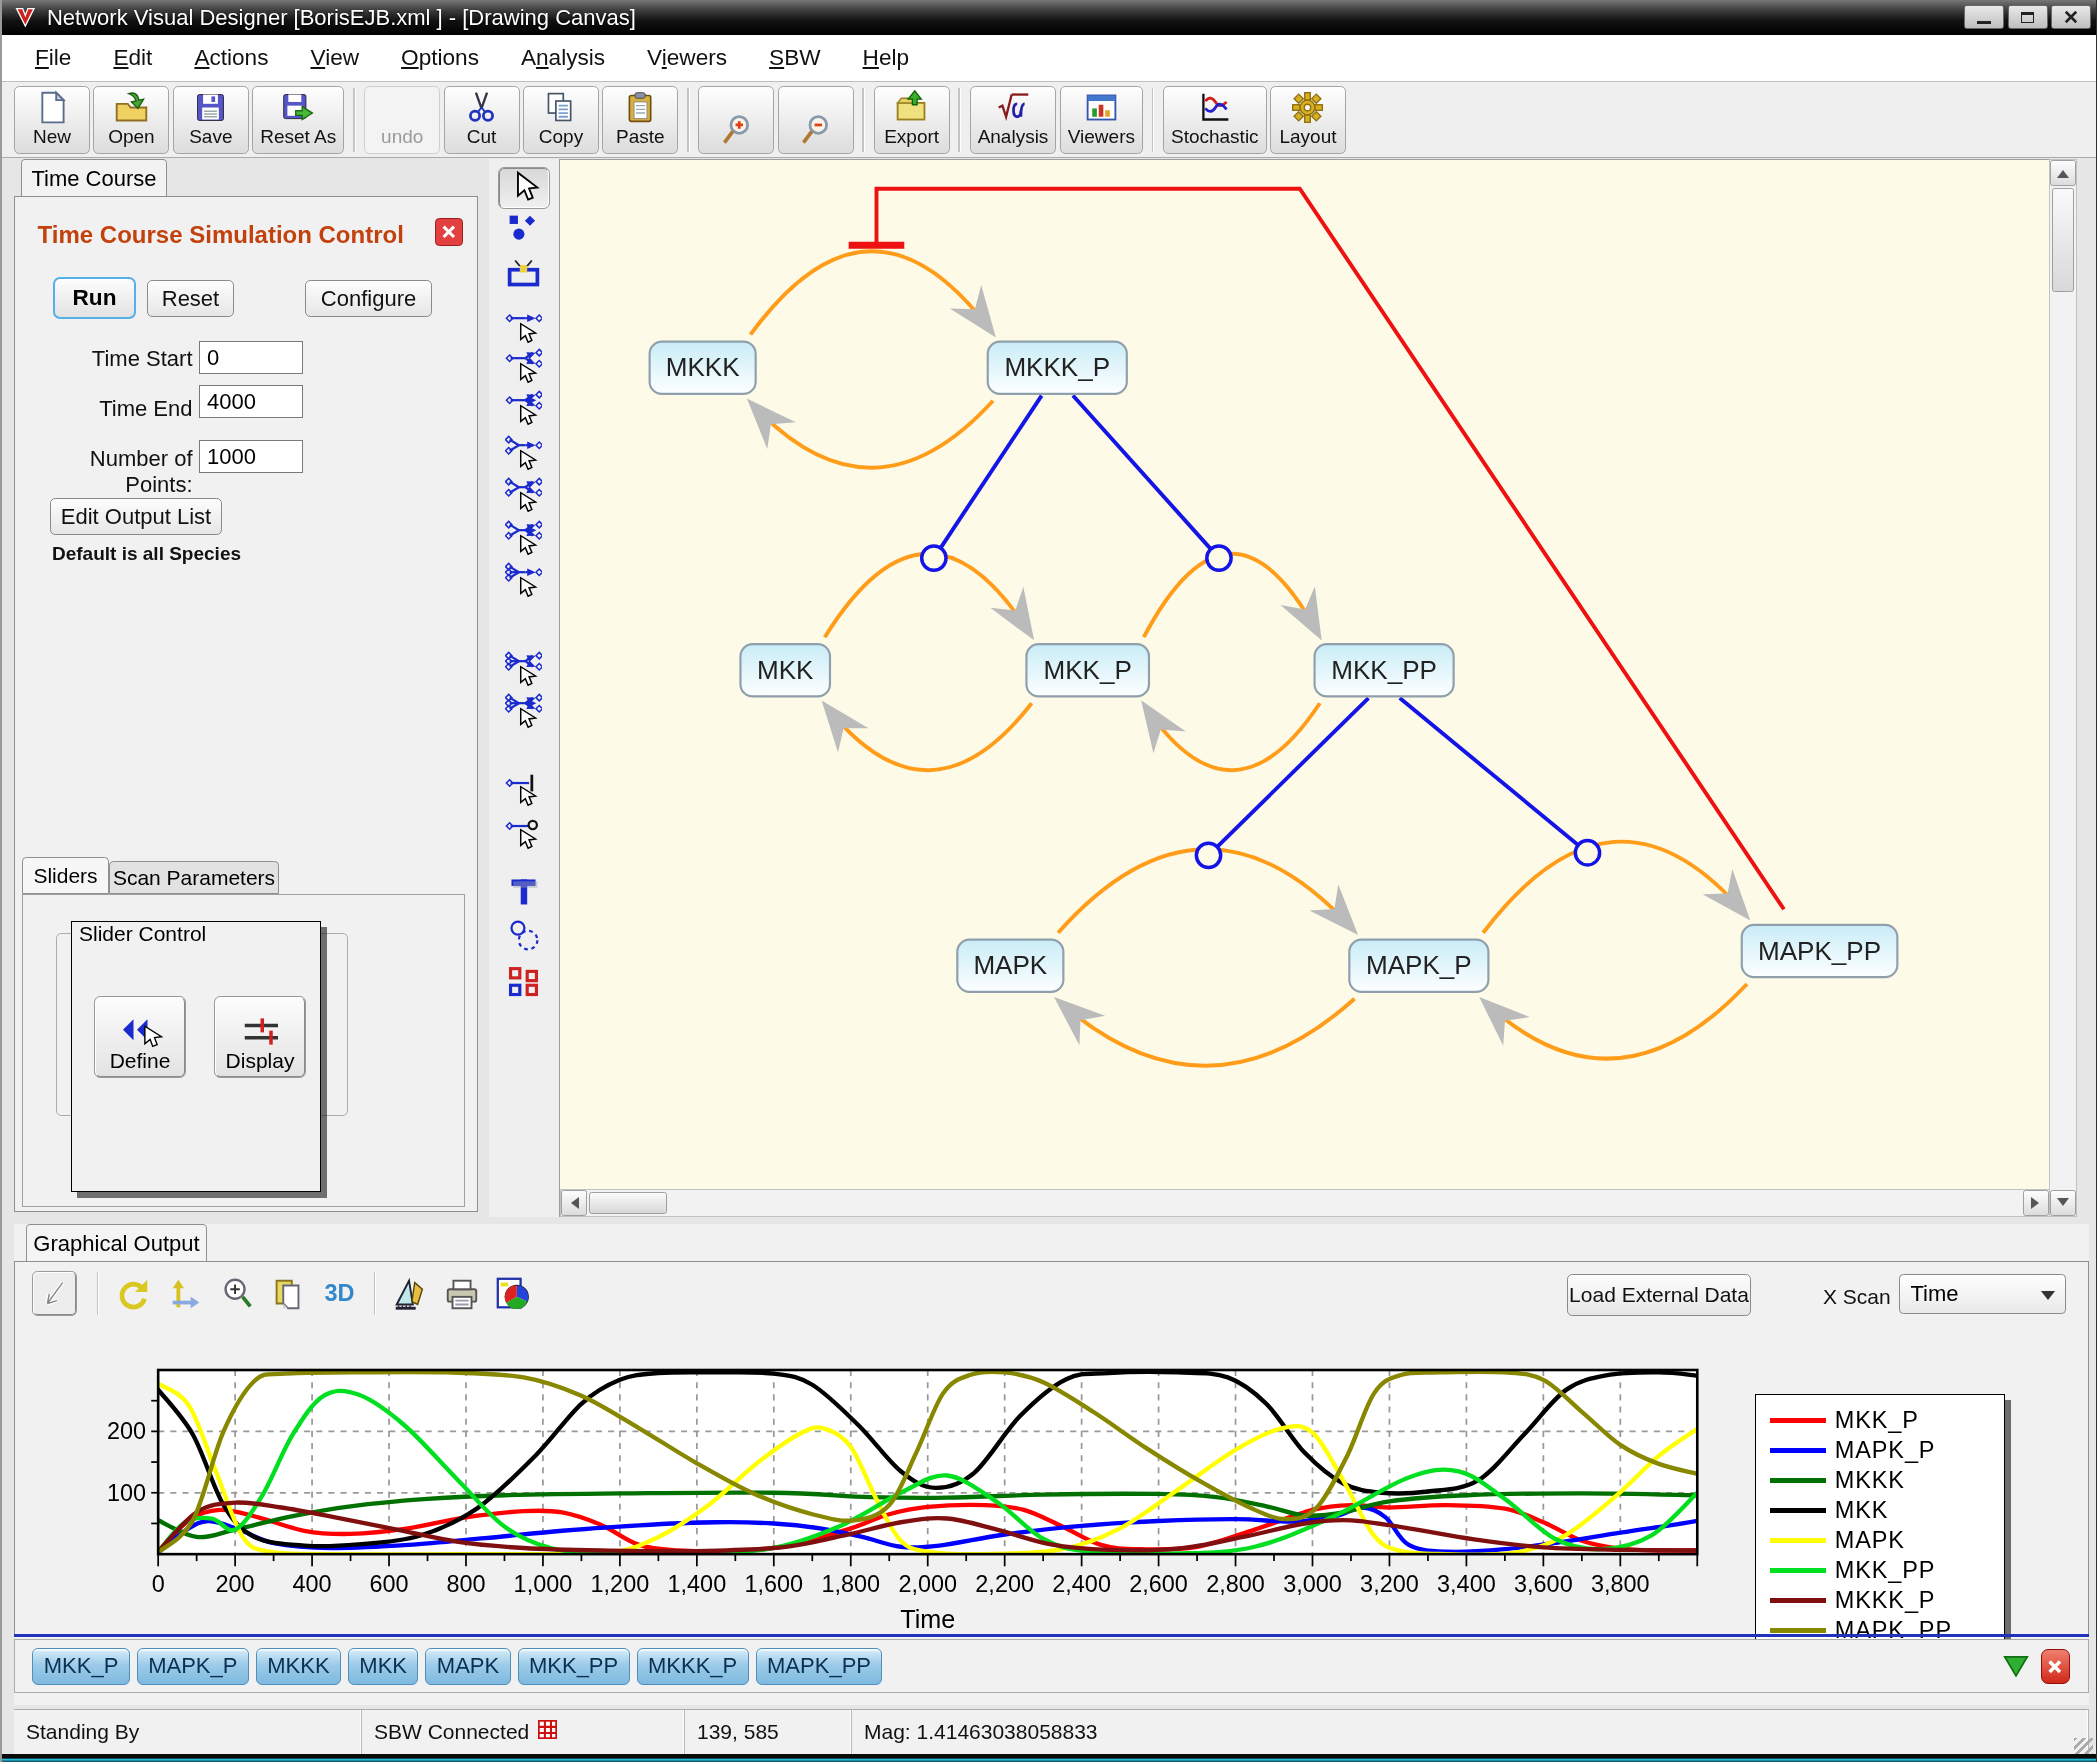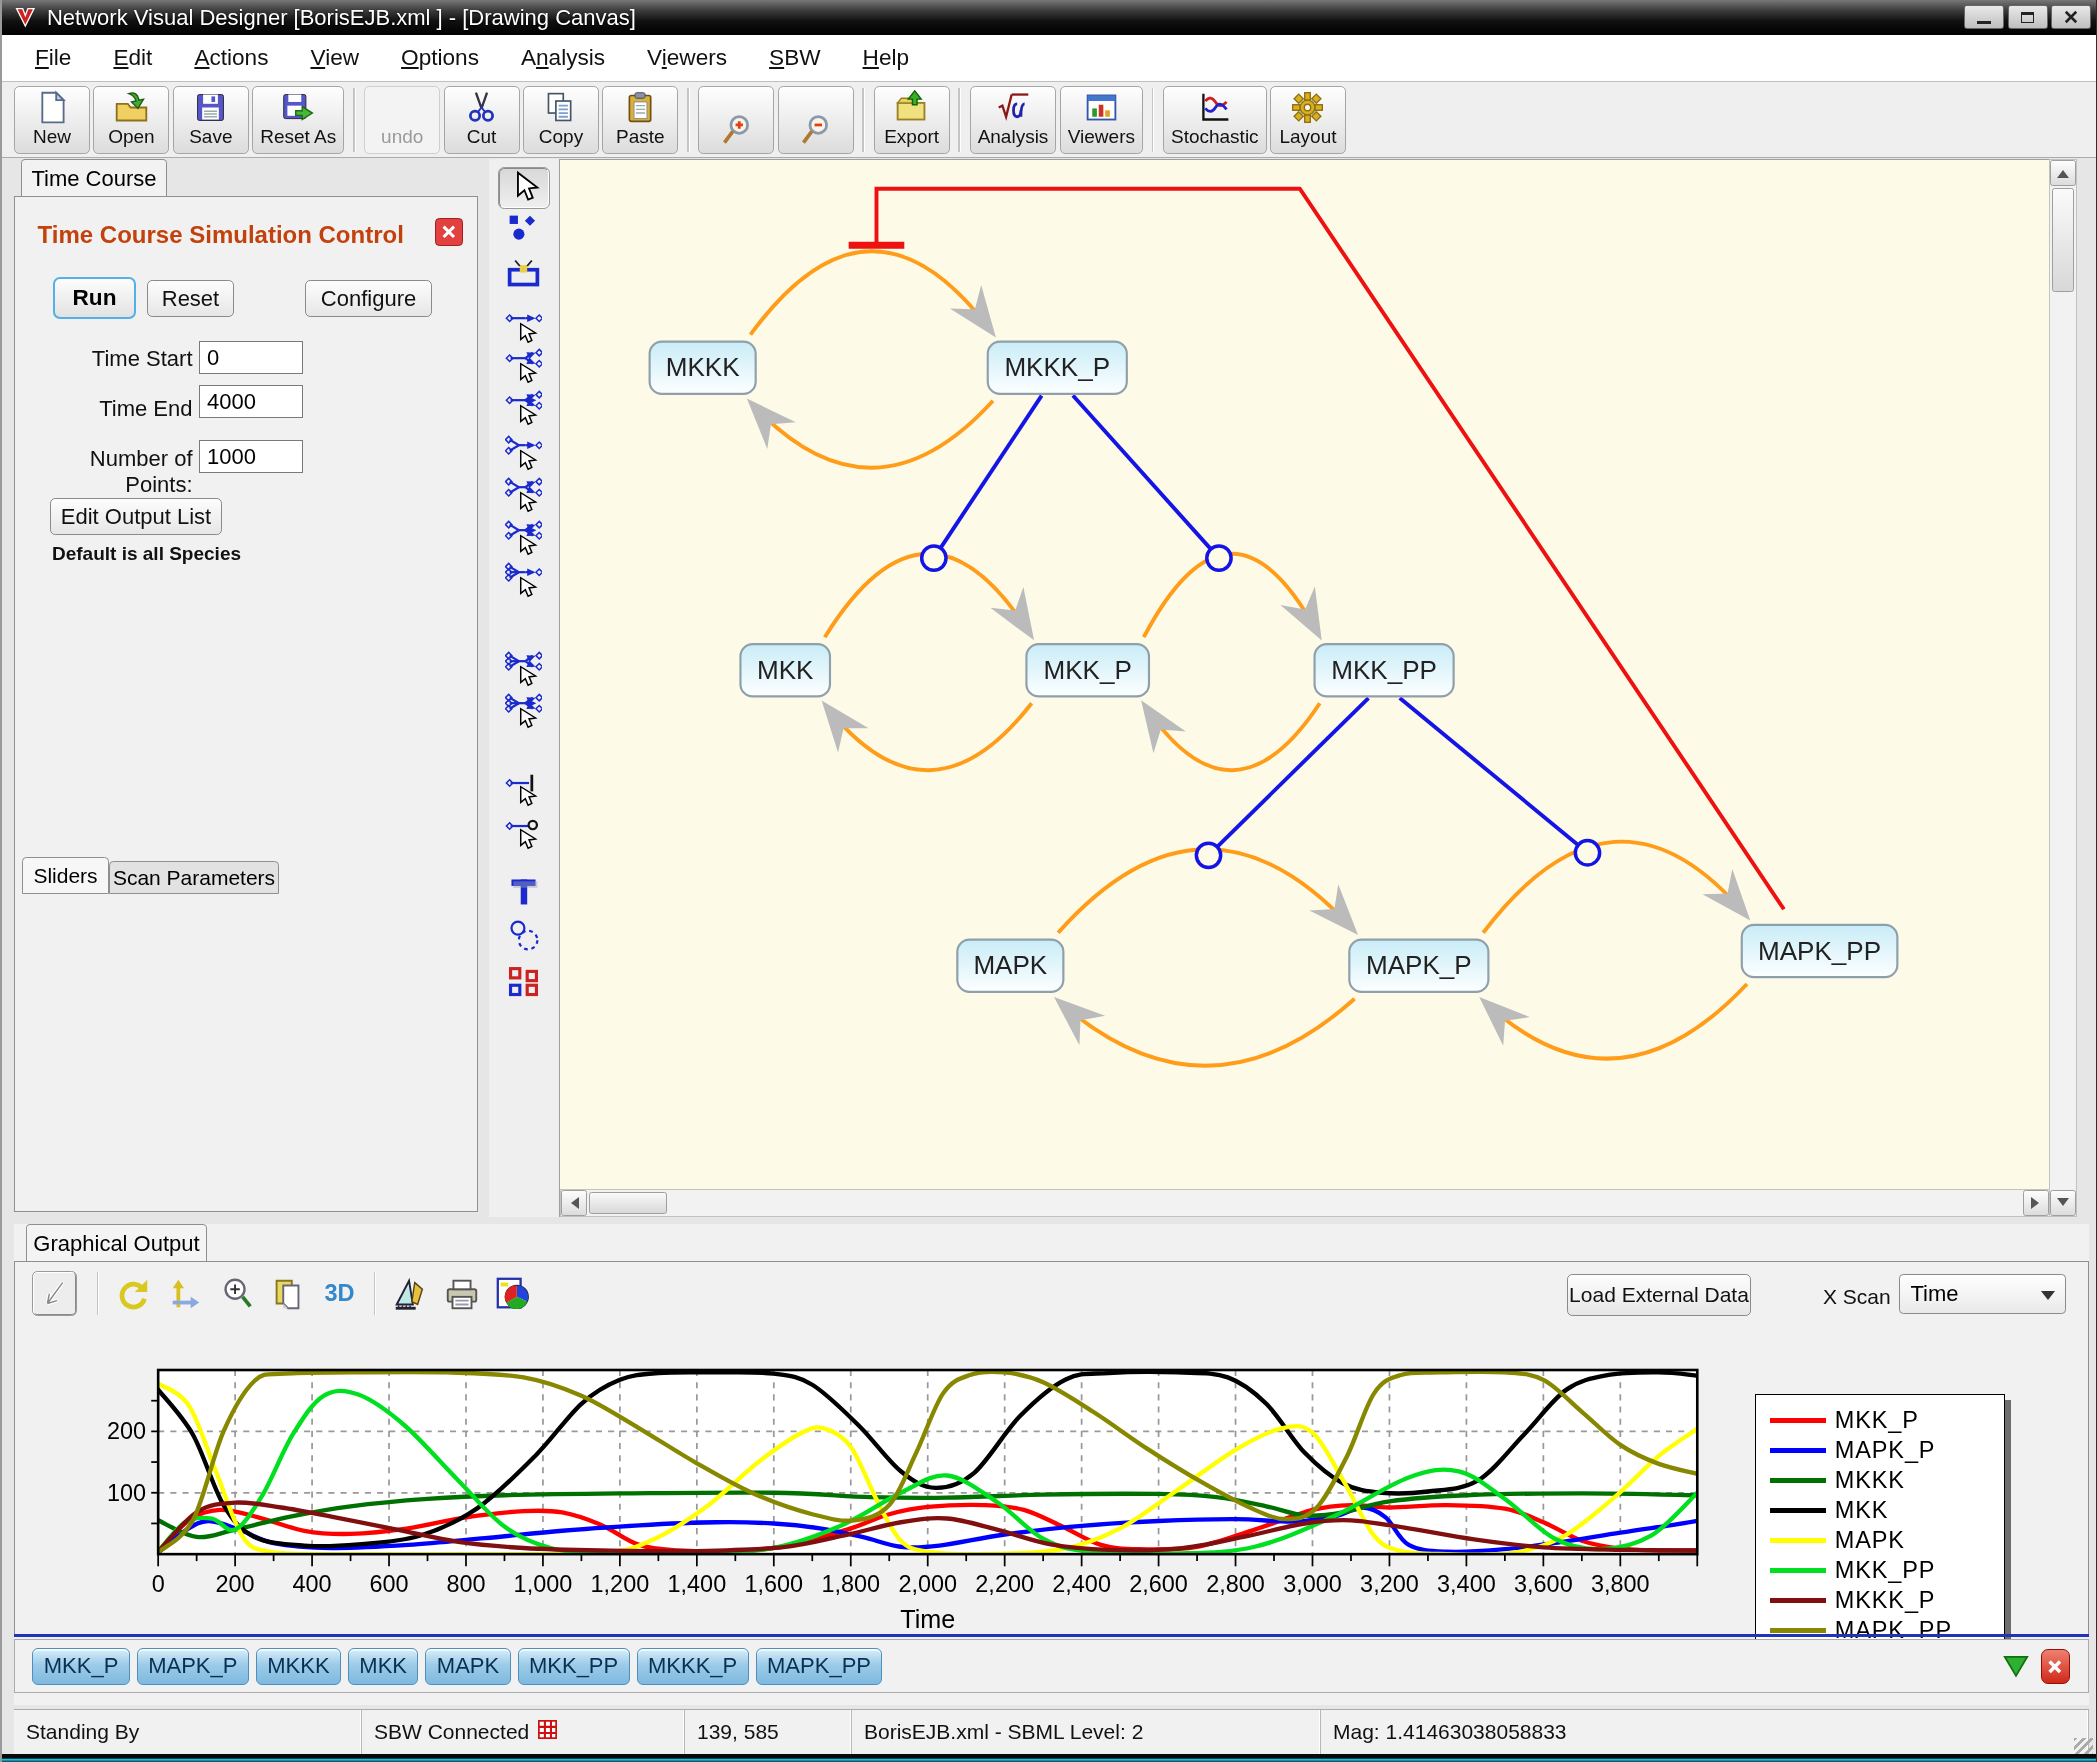--- a/index.html
+++ b/index.html
@@ -321,20 +321,42 @@
       <div class="frow-label" style="left:3.5px;top:199px;">Time End</div>
       <input class="fld" style="top: 188px;" value="4000">
       <div class="frow-label" style="left:3.5px;top:249px;">Number of Points:</div>
       <input class="fld" style="top: 243px;" value="1000">
 
       <div class="cbtn editout">Edit Output List</div>
       <div class="lnote">Default is all Species</div>
 
       <div class="subtab on" style="left:7px;top:660px;width:87px;">Sliders</div>
       <div class="subtab off" style="left:94px;top:664px;width:170px;">Scan Parameters</div>
+      <div class="subbox">
+        <div class="fieldset">
+          <div class="legend">Slider Control</div>
+          <div class="bigbtn" style="left:38px;">
+            <svg viewBox="0 0 56 40">
+              <path d="M20 6 L8 18 L20 30 Z" fill="#1A2ACC"></path>
+                <path d="M36 6 L24 18 L36 30 Z" fill="#1A2ACC"></path>
+              <path d="M33 14 l0 20 6 -5 3 8 5 -2 -3 -8 8 -1 z" fill="#fff" stroke="#000" stroke-width="1.6"></path>
+            </svg>
+            <div class="blabel">Define</div>
+          </div>
+          <div class="bigbtn" style="left:158px;">
+            <svg viewBox="0 0 56 40">
+              <line x1="10" y1="13" x2="48" y2="13" stroke="#333" stroke-width="4"></line>
+              <line x1="10" y1="27" x2="48" y2="27" stroke="#333" stroke-width="4"></line>
+              <line x1="30" y1="5" x2="30" y2="21" stroke="#D02020" stroke-width="4"></line>
+              <line x1="40" y1="19" x2="40" y2="35" stroke="#D02020" stroke-width="4"></line>
+            </svg>
+            <div class="blabel">Display</div>
+          </div>
+        </div>
+      </div>
     </div>
   </div>
 
   <div class="palette" id="palette">
       <div class="ptool active" style="margin-top: 8.7px;">
         <svg viewBox="0 0 40 40">
           <path d="M14 4 v25 l7 -6 4 10 5 -2 -4 -10 9 -1 z" fill="#fff" stroke="#000" stroke-width="2"></path>
         </svg>
       </div>
       <div class="ptool" style="margin-top: 1.7px;">
@@ -881,23 +903,20 @@
       <div class="ssec" style="width: 323px;">
         <span>SBW Connected</span>
         <span><svg viewBox="0 0 22 22" width="19" height="19" style="margin-left:8.7px;">
             <rect x="1" y="1" width="20" height="20" fill="#fff" stroke="#D01010" stroke-width="2"></rect>
             <path d="M1 8 h20 M1 15 h20 M8 1 v20 M15 1 v20" stroke="#D01010" stroke-width="2.4"></path>
           </svg></span>
       </div>
       <div class="ssec" style="width: 167px;">
         <span>139, 585</span>
       </div>
-      <div class="ssec" style="width: 469px;">
-        <span>BorisEJB.xml - SBML Level: 2</span>
-      </div>
       <div class="ssec" style="flex: 1 1 0%;">
         <span>Mag: 1.41463038058833</span>
       </div>
     </div>
   <div class="grip"></div>
   <div class="bottomframe"></div>
 </div>
 
 
 </body></html>

